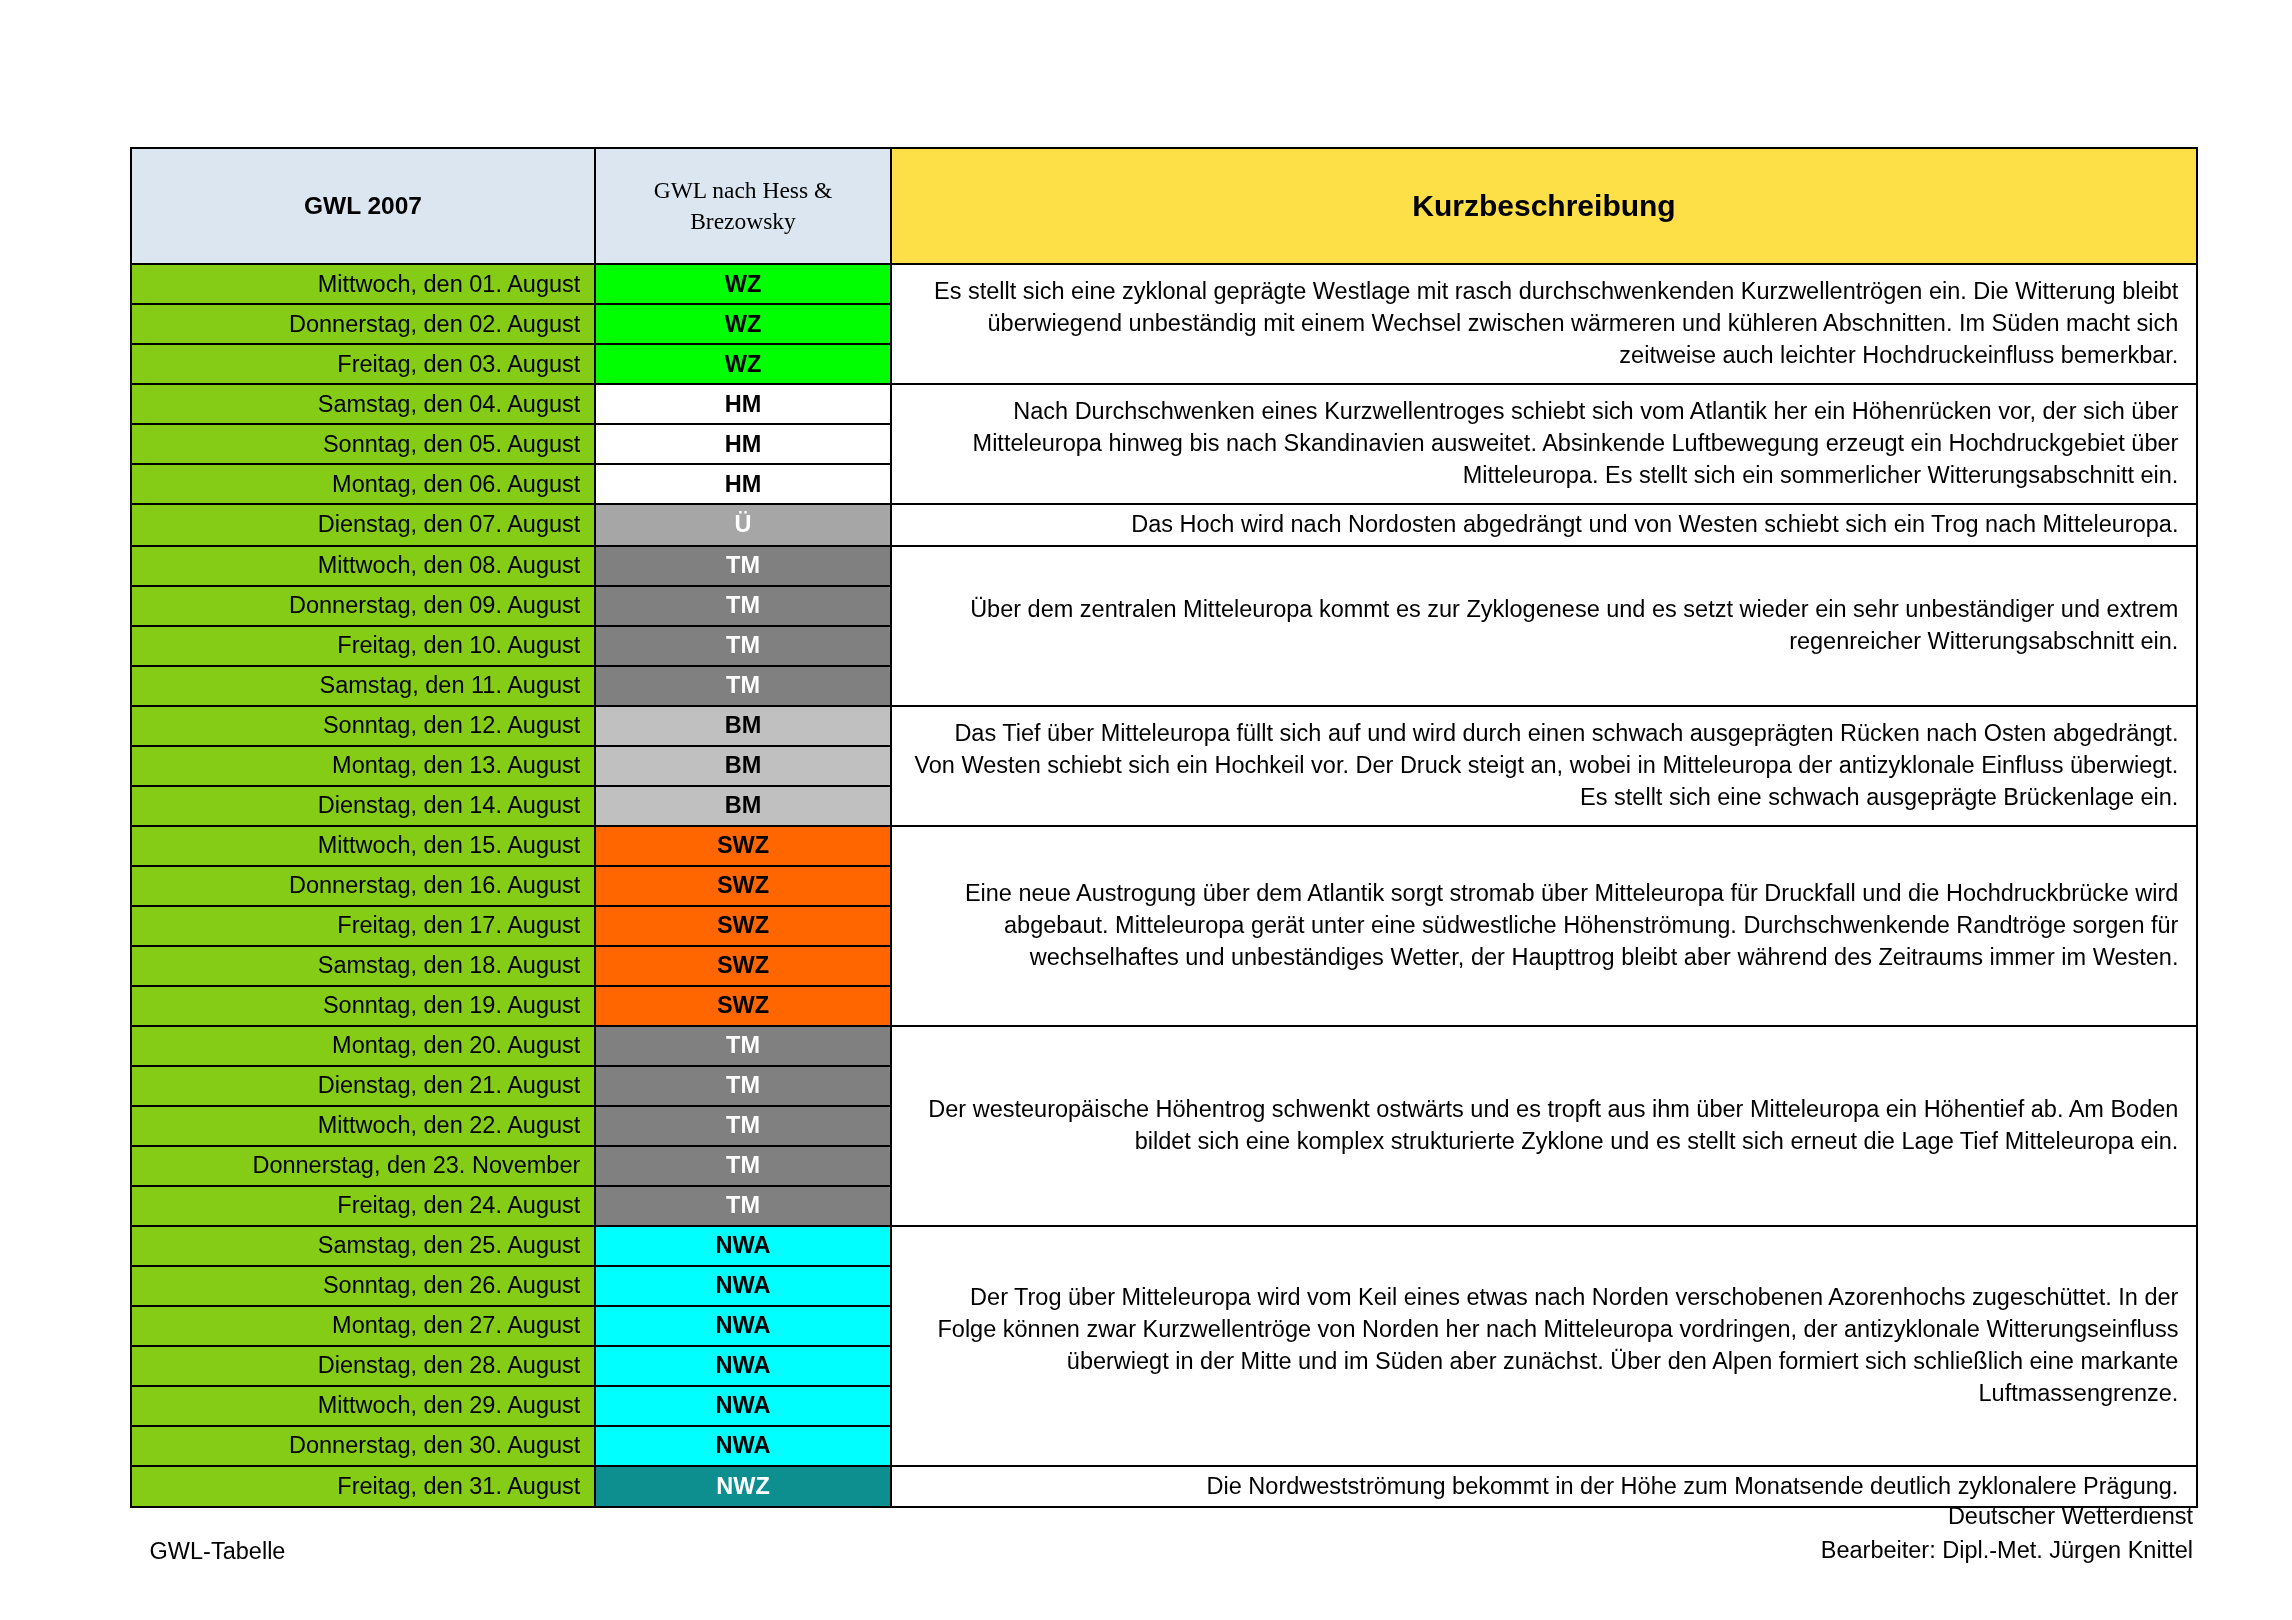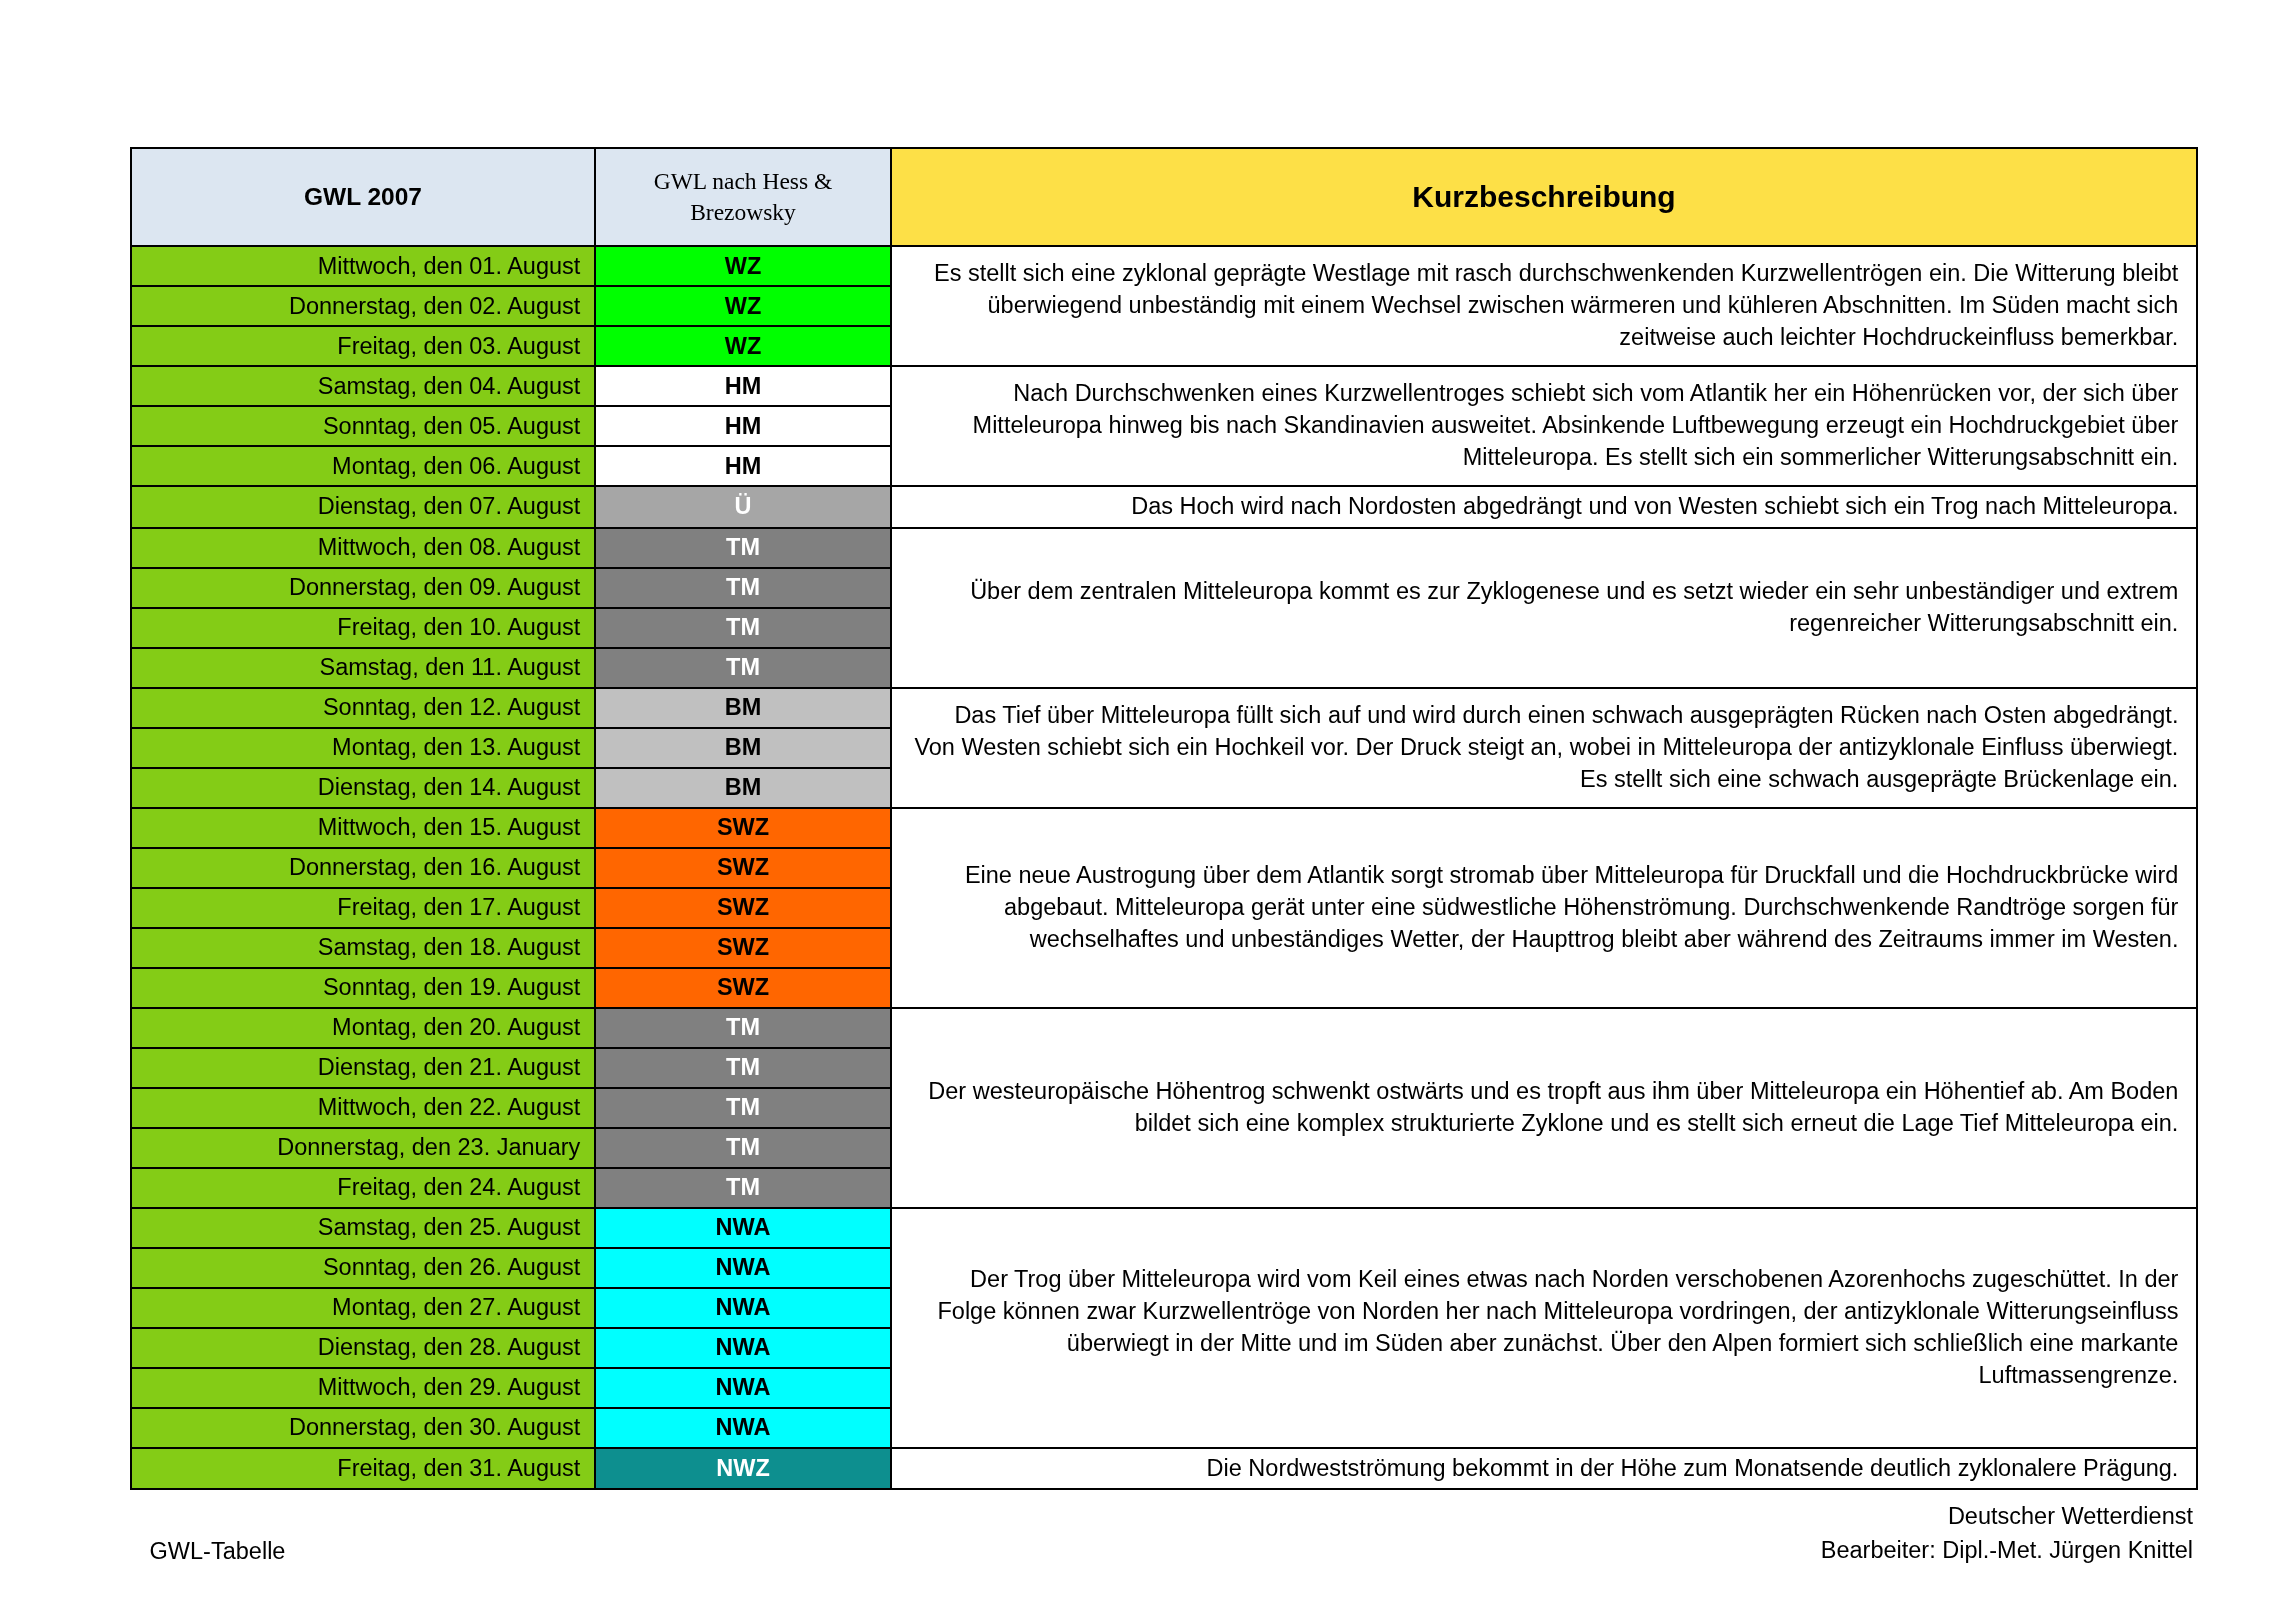--- a/index.html
+++ b/index.html
@@ -20,21 +20,21 @@
     width: 2065px;
     border-collapse: collapse;
     table-layout: fixed;
     border: 2.9px solid #000;
   }
   .gwl-table th, .gwl-table td {
     border: 2px solid #000;
     font-size: 23.5px;
     overflow: hidden;
   }
-  .gwl-table thead tr { height: 98px; }
+  .gwl-table thead tr { height: 116px; }
   .gwl-table thead th {
     vertical-align: middle;
     text-align: center;
   }
   .gwl-table thead th { border-bottom: 2.9px solid #000; }
   th.c1 { font-weight: bold; font-size: 24.5px; }
   th.c2 { font-weight: normal; padding: 0 33px; line-height: 1.3; }
   th.c3 { font-weight: bold; font-size: 30px; }
   .gwl-table tbody tr { height: 40px; }
   td.c1 {
@@ -177,21 +177,21 @@
       </tr>
       <tr>
         <td class="c1">Dienstag, den 21. August</td>
         <td class="c2" style="background: rgb(128, 128, 128); color: rgb(255, 255, 255);">TM</td>
       </tr>
       <tr>
         <td class="c1">Mittwoch, den 22. August</td>
         <td class="c2" style="background: rgb(128, 128, 128); color: rgb(255, 255, 255);">TM</td>
       </tr>
       <tr>
-        <td class="c1">Donnerstag, den 23. January</td>
+        <td class="c1">Donnerstag, den 23. November</td>
         <td class="c2" style="background: rgb(128, 128, 128); color: rgb(255, 255, 255);">TM</td>
       </tr>
       <tr>
         <td class="c1">Freitag, den 24. August</td>
         <td class="c2" style="background: rgb(128, 128, 128); color: rgb(255, 255, 255);">TM</td>
       </tr>
       <tr class="group-start">
         <td class="c1">Samstag, den 25. August</td>
         <td class="c2" style="background: rgb(0, 255, 255); color: rgb(0, 0, 0);">NWA</td>
         <td class="c3" rowspan="6">Der Trog über Mitteleuropa wird vom Keil eines etwas nach Norden verschobenen Azorenhochs zugeschüttet. In der Folge können zwar Kurzwellentröge von Norden her nach Mitteleuropa vordringen, der antizyklonale Witterungseinfluss überwiegt in der Mitte und im Süden aber zunächst. Über den Alpen formiert sich schließlich eine markante Luftmassengrenze.</td>

